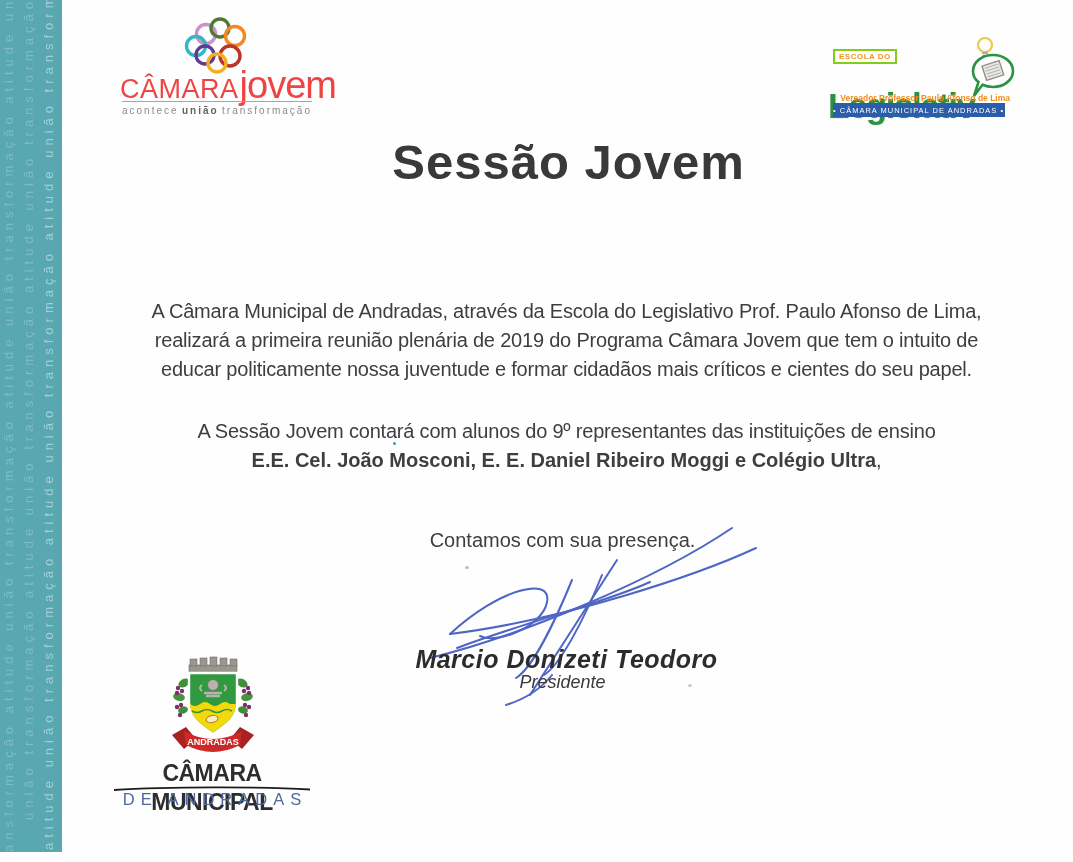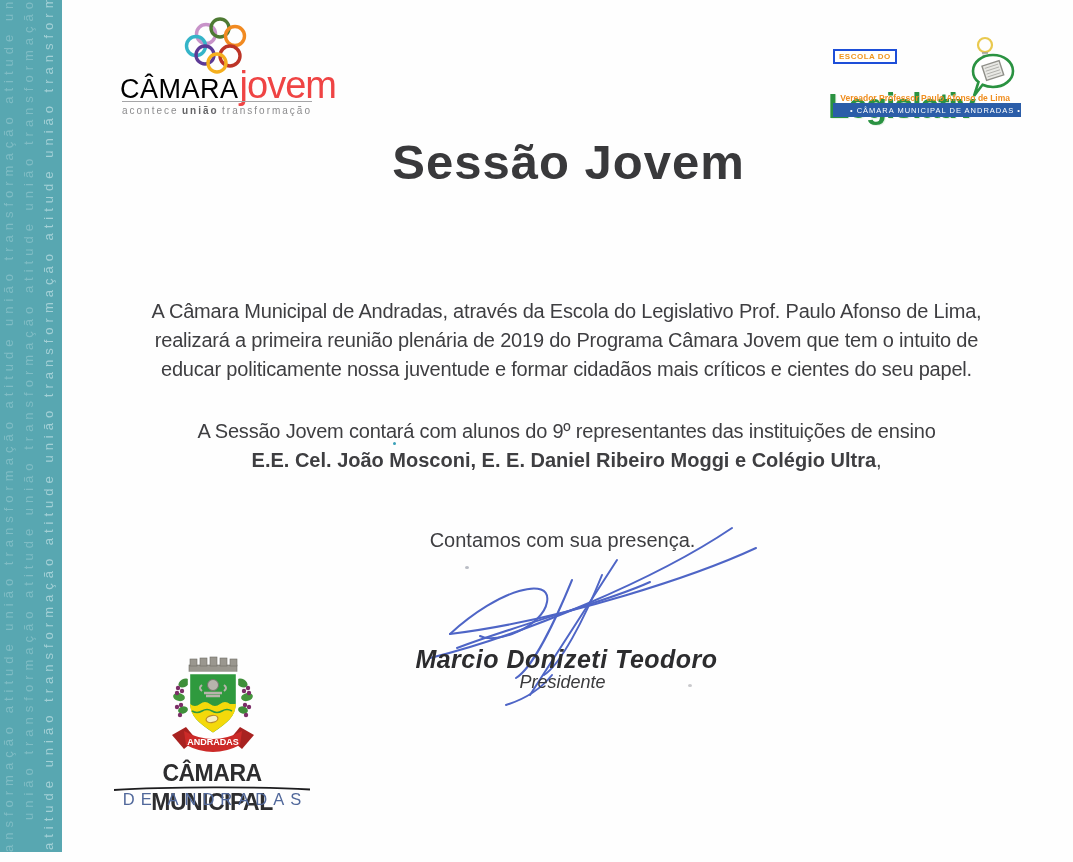--- a/index.html
+++ b/index.html
@@ -17,37 +17,37 @@
     color:#7fbcc4;text-transform:lowercase;
   }
   .strip-col.c1{left:1px;}
   .strip-col.c2{left:21px;top:-60px;}
   .strip-col.c3{left:41px;top:-30px;color:#a3d0d6;}
 
   
   .cj-logo{position:absolute;left:118px;top:4px;width:220px;height:116px;}
   .cj-rings{position:absolute;left:50px;top:0;}
   .cj-word{position:absolute;left:2px;top:60px;width:216px;display:flex;align-items:baseline;justify-content:center;white-space:nowrap;}
-  .cj-camara{font-size:27px;color:#000000;letter-spacing:0.5px;}
+  .cj-camara{font-size:27px;color:#ef4444;letter-spacing:0.5px;}
   .cj-jovem{font-size:38px;color:#ef4444;letter-spacing:-1px;margin-left:1px;}
   .cj-rule{position:absolute;left:4px;top:97px;width:190px;height:1px;background:#a5a5a7;}
   .cj-tagline{position:absolute;left:4px;top:101px;width:190px;display:flex;justify-content:space-between;font-size:10px;letter-spacing:2px;color:#8b8b8d;}
   .cj-tagline .mid{color:#646466;font-weight:bold;}
 
   
   .el-logo{position:absolute;left:826px;top:36px;width:186px;height:80px;}
   .el-bulb{position:absolute;right:14px;top:0;}
-  .el-box{position:absolute;left:7px;top:13px;border:2px solid #1d4ed8;color:#f0951c;
+  .el-box{position:absolute;left:7px;top:13px;border:2px solid #84cc16;color:#f0951c;
           font-size:8px;font-weight:bold;letter-spacing:0.5px;padding:1px 4px;background:#fff;}
   .el-word{position:absolute;left:2px;top:18px;font-size:35px;font-weight:800;color:#2a9241;
            letter-spacing:-1.5px;text-shadow:1px 1px 0 #e8f3e9;margin-top:32px;}
   .el-bubble{position:absolute;right:-4px;top:16px;}
   .el-sub{position:absolute;right:2px;top:57px;font-size:8.5px;font-weight:bold;color:#ef8d1e;white-space:nowrap;}
-  .el-bar{position:absolute;left:7px;top:67px;width:188px;background:#2b5da8;color:#ffffff;
-          font-size:7.5px;letter-spacing:1px;text-align:right;padding:2.5px 0;white-space:nowrap;}
+  .el-bar{position:absolute;left:7px;top:67px;width:172px;background:#2b5da8;color:#ffffff;
+          font-size:7.5px;letter-spacing:1px;text-align:left;padding:2.5px 0;white-space:nowrap;}
 
   
   .title{position:absolute;left:62px;right:10px;top:134px;margin:0;text-align:center;
          font-size:49px;font-weight:bold;color:#39393b;letter-spacing:1px;padding-left:12px;}
   .para{position:absolute;left:70px;right:10px;text-align:center;font-size:20px;
         font-weight:300;color:#3e3e41;line-height:29px;letter-spacing:-0.2px;}
   .p1{top:297px;}
   .p2{top:417px;}
   .p2 .bold-ln{font-weight:bold;letter-spacing:0;}
   .closing{position:absolute;left:62px;right:10px;top:529px;text-align:center;

